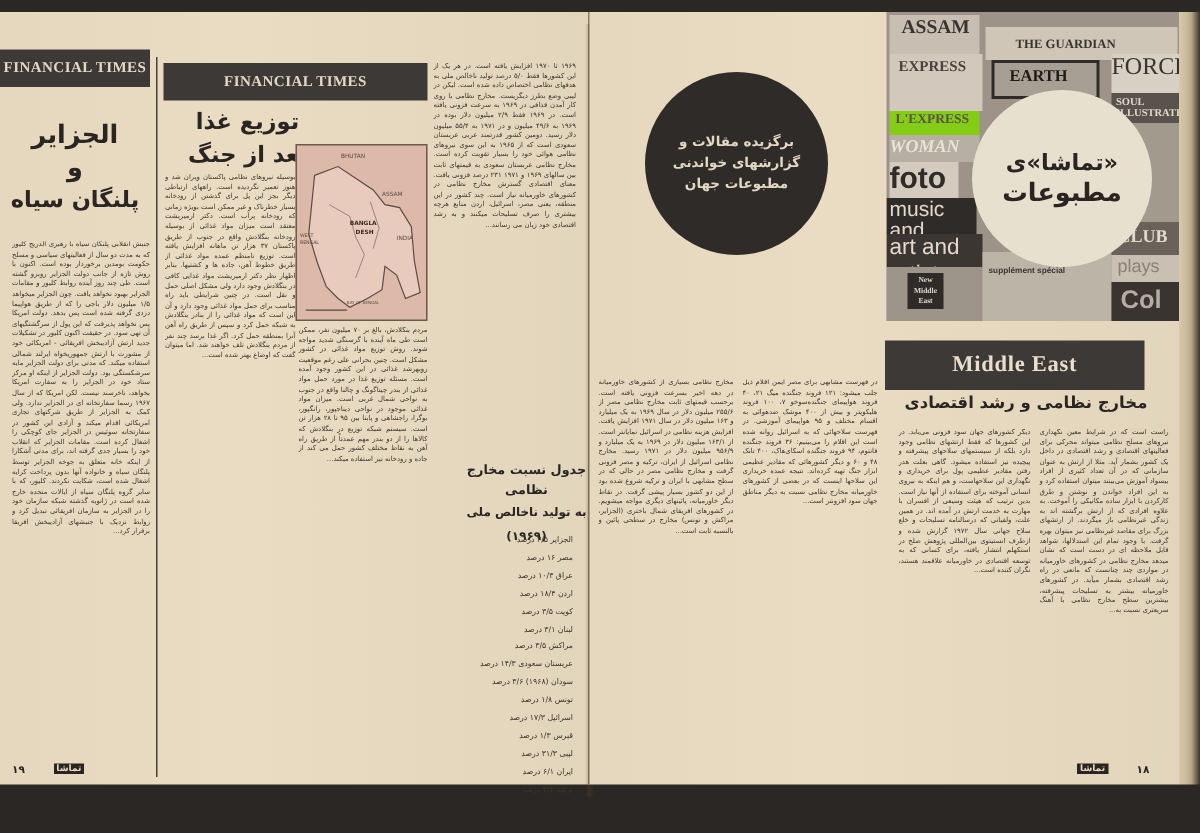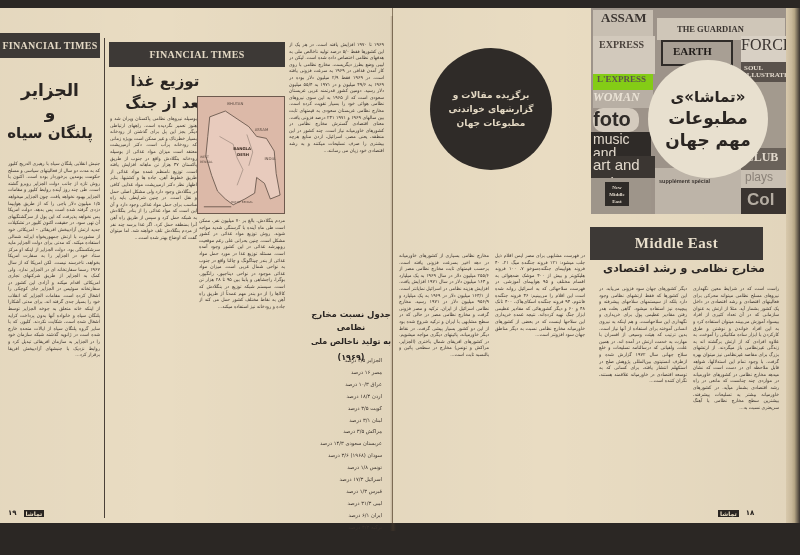--- a/index.html
+++ b/index.html
@@ -41,21 +41,21 @@
     .map-box {
       position: absolute; left: 197px; top: 88px; width: 88px; height: 118px;
       background: #dcb9a8; border: 1px solid #6d5a4e; overflow: hidden;
     }
     .map-box svg { width: 100%; height: 100%; }
 
     .table-title { position: absolute; direction: rtl; text-align: center; font-weight: bold; color: #2a2522; }
     .table-rows { position: absolute; left: 287px; top: 347px; width: 95px; direction: rtl; }
     .table-row { font-size: 5.2px; line-height: 11.9px; color: #3b332d; text-align: right; white-space: nowrap; }
 
-    .folio { position: absolute; font-weight: bold; font-size: 7px; color: #2a2522; display: flex; align-items: center; gap: 7px; }
+    .folio { position: absolute; font-weight: bold; font-size: 7px; color: #2a2522; display: flex; align-items: flex-start; gap: 19px; }
     .folio .logo { background: #2a2522; color: #e9dcc2; padding: 0 2px; font-size: 6px; line-height: 7px; }
 
     .circle-dark {
       position: absolute; left: 430px; top: 48px; width: 122px; height: 122px; border-radius: 50%;
       background: #2f2b28; color: #e2d7c2; direction: rtl; text-align: center;
       display: flex; flex-direction: column; justify-content: center; align-items: center;
       font-weight: bold; font-size: 9px; line-height: 14px;
     }
 
     .collage {
@@ -171,37 +171,36 @@
 
     <div class="collage" style="left:198px; top:0px;">
       <div class="mag" style="left:2px; top:2px; width:60px; height:26px; background:#c8bfb2; color:#3a3430; font-size:13px; padding-left:8px;">ASSAM</div>
       <div class="mag" style="left:2px; top:28px; width:62px; height:38px; background:#d2c9bc; color:#4a423c; font-size:10px; padding:3px 0 0 6px;">EXPRESS</div>
       <div class="mag" style="left:66px; top:10px; width:128px; height:22px; background:#cfc6b8; color:#3a3430; font-size:8.5px; padding:6px 0 0 20px;">THE GUARDIAN</div>
       <div class="mag" style="left:150px; top:28px; width:46px; height:26px; background:#d8d0c4; color:#3a3430; font-size:16px; font-weight:normal;">FORCE</div>
       <div class="mag" style="left:70px; top:32px; width:72px; height:26px; background:#a89f94; border:2px solid #2f2b28; color:#1f1b18; font-size:11px; padding:3px 0 0 10px;">EARTH</div>
       <div class="mag" style="left:150px; top:54px; width:46px; height:20px; background:#5a524c; color:#e2d9cc; font-size:7px; line-height:7px; padding:3px;">SOUL ILLUSTRATED</div>
       <div class="mag" style="left:2px; top:66px; width:60px; height:16px; background:#84cc16; color:#5a524c; font-size:9px; padding-left:4px;">L'EXPRESS</div>
       <div class="mag" style="left:2px; top:82px; width:60px; height:18px; background:#b8afa4; color:#eae2d5; font-size:12px; font-style:italic;">WOMAN</div>
-      <div class="mag" style="left:2px; top:100px; width:46px; height:24px; background:#d4cbbe; color:#2f2b28; font-size:20px; font-family:'Liberation Sans', sans-serif;border-radius:10px;">foto</div>
+      <div class="mag" style="left:2px; top:100px; width:46px; height:24px; background:#d4cbbe; color:#2f2b28; font-size:20px; font-family:'Liberation Sans', sans-serif;">foto</div>
       <div class="mag" style="left:0px; top:124px; width:60px; height:24px; background:#2f2b28; color:#e2d9cc; font-size:14px; line-height:14px; font-family:'Liberation Sans', sans-serif; font-weight:normal; padding-left:2px;">music and musicians</div>
       <div class="mag" style="left:0px; top:148px; width:64px; height:22px; background:#3b3632; color:#e2d9cc; font-size:15px; line-height:18px; font-family:'Liberation Sans', sans-serif; font-weight:normal; padding-left:2px;">art and artists</div>
       <div class="mag" style="left:0px; top:170px; width:60px; height:36px; background:#9e958a;">
         <div style="position:absolute; left:14px; top:4px; width:24px; height:24px; background:#2f2b28; color:#e2d9cc; font-size:5px; line-height:7px; text-align:center; padding-top:2px;">New Middle East</div>
       </div>
       <div class="mag" style="left:64px; top:160px; width:86px; height:46px; background:#bdb4a8; color:#3a3430; font-size:5.5px; font-family:'Liberation Sans', sans-serif; padding:10px 0 0 4px;">supplément spécial</div>
       <div class="mag" style="left:150px; top:140px; width:48px; height:22px; background:#6a625a; color:#e2d9cc; font-size:12px; padding:2px 0 0 4px;">CLUB</div>
       <div class="mag" style="left:150px; top:162px; width:48px; height:18px; background:#c9c0b3; color:#8a8178; font-size:12px; font-weight:normal; font-family:'Liberation Sans', sans-serif; padding-left:4px;">plays</div>
       <div class="mag" style="left:150px; top:180px; width:48px; height:26px; background:#3a3430; color:#b5ada2; font-size:17px; font-family:'Liberation Sans', sans-serif; padding:2px 0 0 6px;">Col</div>
       <div class="mag" style="left:150px; top:74px; width:48px; height:66px; background:#a39a8e;"></div>
     </div>
 
     <div class="circle-light" style="left:255px; top:52px;">
       <div style="font-size:15px; line-height:20px;">«تماشا»ی</div>
       <div style="font-size:17px; line-height:22px;">مطبوعات</div>
-      <div style="font-size:17px; line-height:22px;">مهم جهان</div>
     </div>
 
     <div class="me-banner" style="left:197px;">Middle East</div>
     <div class="me-sub" style="left:197px;">مخارج نظامی و رشد اقتصادی</div>
 
     <div class="body-col" style="left:300px; top:278px; width:86px; height:232px;">راست است که در شرایط معین نگهداری نیروهای مسلح نظامی میتواند محرکی برای فعالیتهای اقتصادی و رشد اقتصادی در داخل یک کشور بشمار آید. مثلا از ارتش به عنوان سازمانی که در آن تعداد کثیری از افراد بیسواد آموزش می‌بینند میتوان استفاده کرد و به این افراد خواندن و نوشتن و طرق کارکردن با ابزار ساده مکانیکی را آموخت. به‌ علاوه افرادی که از ارتش برگشته اند به زندگی غیرنظامی باز میگردند. از ارتشهای بزرگ برای مقاصد غیرنظامی نیز میتوان بهره گرفت. با وجود تمام این استدلالها، شواهد قابل ملاحظه ای در دست است که نشان میدهد مخارج نظامی در کشورهای خاورمیانه در مواردی چند چنانست که مانعی در راه رشد اقتصادی بشمار میآید. در کشورهای خاورمیانه بیشتر به‌ تسلیحات پیشرفته، بیشترین سطح مخارج نظامی با آهنگ سریعتری نسبت به...</div>
     <div class="body-col" style="left:206px; top:278px; width:88px; height:232px;">دیگر کشورهای جهان سود فزونی می‌یابد. در این کشورها که فقط ارتشهای نظامی وجود دارد بلکه از سیستمهای سلاحهای پیشرفته و پیچیده نیز استفاده میشود. گاهی بعلت هدر رفتن مقادیر عظیمی پول برای خریداری و نگهداری این سلاحهاست، و هم اینکه به نیروی انسانی آموخته برای استفاده از آنها نیاز است. بدین ترتیب که هیئت وسیعی از افسران با مهارت به خدمت ارتش در آمده اند. در همین علت، ولفیانی که درسالنامه تسلیحات و خلع سلاح جهانی سال ۱۹۷۲ گزارش شده و ازطرف انستیتوی بین‌المللی پژوهش صلح در استکهلم انتشار یافته، برای کسانی که به توسعه اقتصادی در خاورمیانه علاقمند هستند، نگران کننده است...</div>
     <div class="body-col" style="left:102px; top:245px; width:90px; height:265px;">در فهرست مشابهی برای مصر ایمن اقلام ذیل جلب میشود: ۱۲۱ فروند جنگنده میگ ۲۱، ۴۰ فروند هواپیمای جنگنده‌سوخو ۷، ۱۰۰ فروند هلیکوپتر و بیش از ۴۰۰ موشک ضدهوائی به اقسام مختلف و ۹۵ هواپیمای آموزشی. در فهرست سلاحهائی که به اسرائیل روانه شده است این اقلام را می‌بینیم: ۳۶ فروند جنگنده فانتوم، ۹۴ فروند جنگنده اسکای‌هاک، ۴۰۰ تانک ۴۸ و ۶۰ و دیگر کشورهائی که مقادیر عظیمی ابزار جنگ تهیه کرده‌اند. نتیجه عمده خریداری این سلاحها اینست که در بعضی از کشورهای خاورمیانه مخارج نظامی نسبت به دیگر مناطق جهان سود افزونتر است...</div>
     <div class="body-col" style="left:6px; top:245px; width:90px; height:265px;">مخارج نظامی بسیاری از کشورهای خاورمیانه در دهه اخیر بسرعت فزونی یافته است. برحسب قیمتهای ثابت مخارج نظامی مصر از ۲۵۵/۶ میلیون دلار در سال ۱۹۶۹ به یک میلیارد و ۱۶۳ میلیون دلار در سال ۱۹۷۱ افزایش یافت. افزایش هزینه نظامی در اسرائیل نمایانتر است. از ۱۶۳/۱ میلیون دلار در ۱۹۶۹ به یک میلیارد و ۹۵۶/۹ میلیون دلار در ۱۹۷۱ رسید. مخارج نظامی اسرائیل از ایران، ترکیه و مصر فزونی گرفت و مخارج نظامی مصر در حالی که در سطح مشابهی با ایران و ترکیه شروع شده بود از این دو کشور بسیار پیشی گرفت. در نقاط دیگر خاورمیانه، پائینهای دیگری مواجه میشویم. در کشورهای افریقای شمال باختری (الجزایر، مراکش و تونس) مخارج در سطحی پائین و بالنسبه ثابت است...</div>
 

